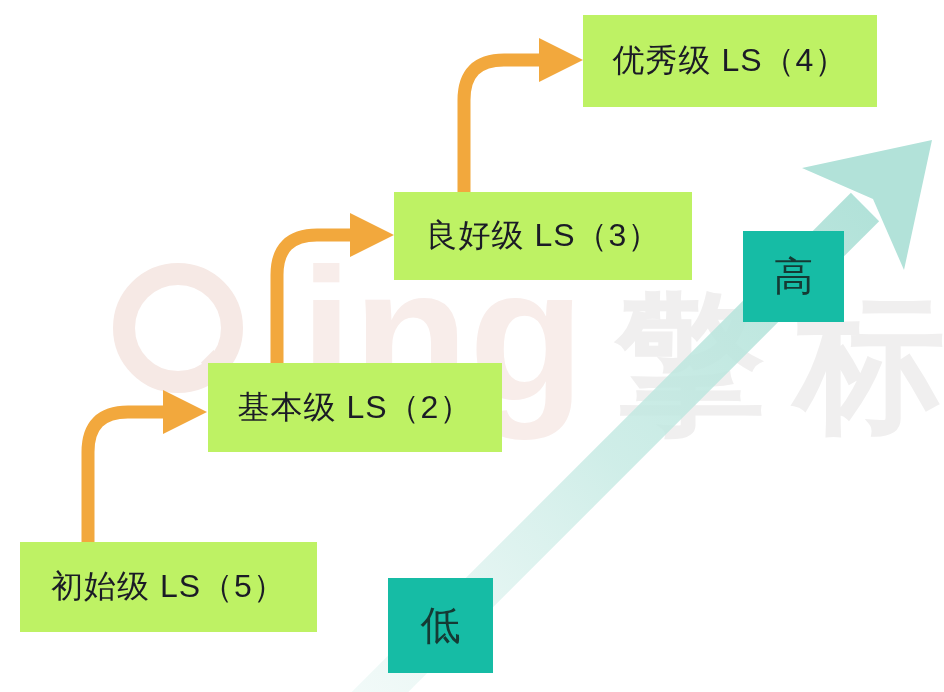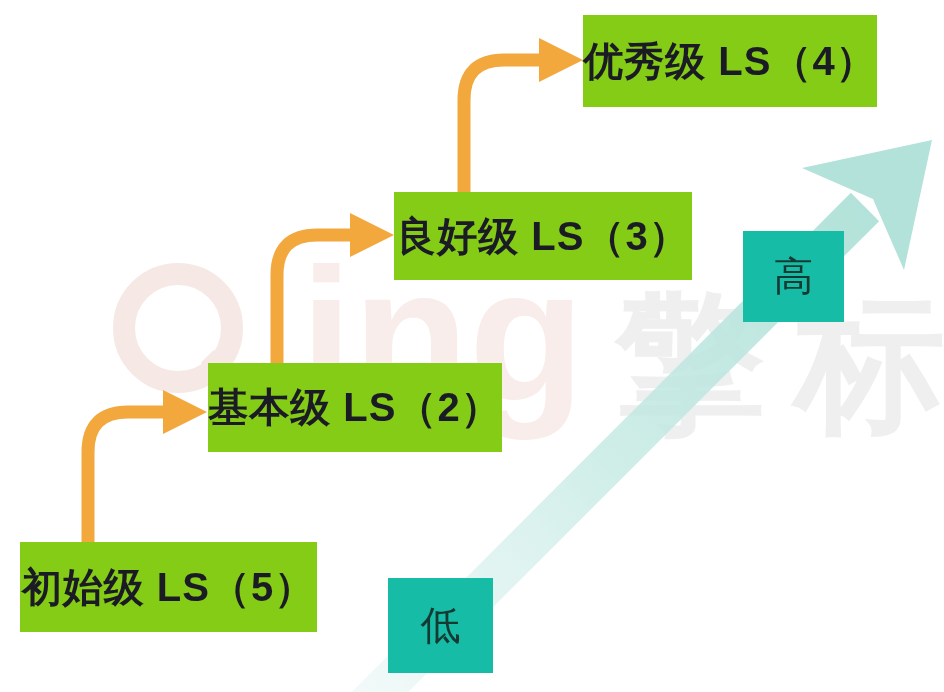--- a/index.html
+++ b/index.html
@@ -17,27 +17,27 @@
   }
   .layer {
     position: absolute;
     left: 0;
     top: 0;
     width: 944px;
     height: 692px;
   }
   .level-box {
     position: absolute;
-    background: #84cc16;
+    background: #bef264;
     display: flex;
     align-items: center;
     justify-content: center;
     color: #1b1b26;
-    font-size: 40px;
-    font-weight: 700;
+    font-size: 32px;
+    font-weight: 400;
     letter-spacing: 1px;
     white-space: nowrap;
   }
   .lv1 { left: 20px;  top: 542px; width: 297px; height: 90px; }
   .lv2 { left: 208px; top: 363px; width: 294px; height: 89px; }
   .lv3 { left: 394px; top: 192px; width: 298px; height: 88px; }
   .lv4 { left: 583px; top: 15px;  width: 294px; height: 92px; }
   .axis-square {
     position: absolute;
     background: #16bca5;

